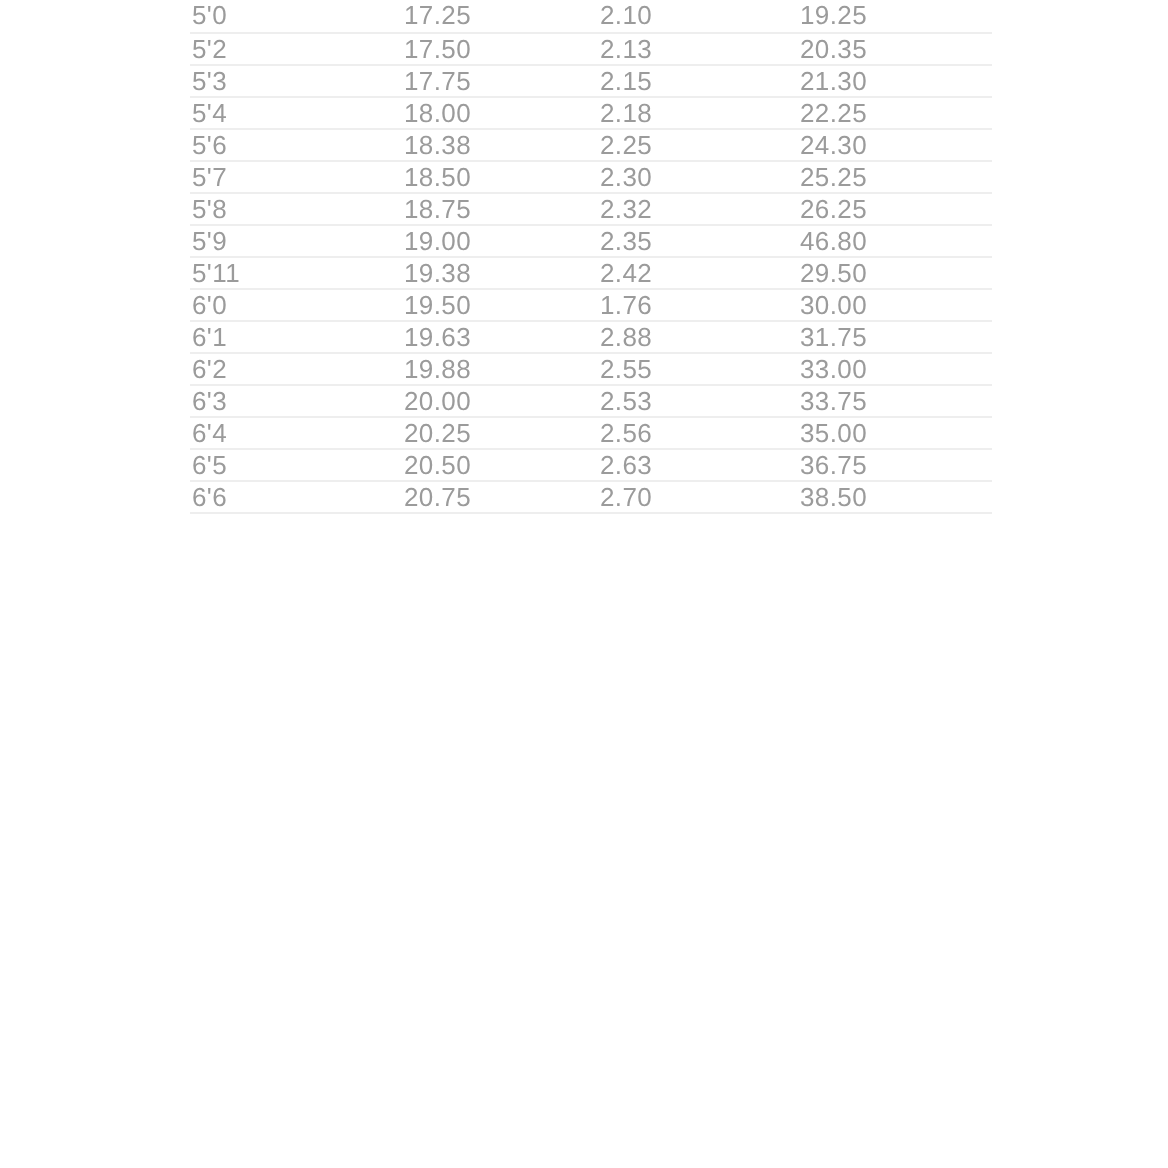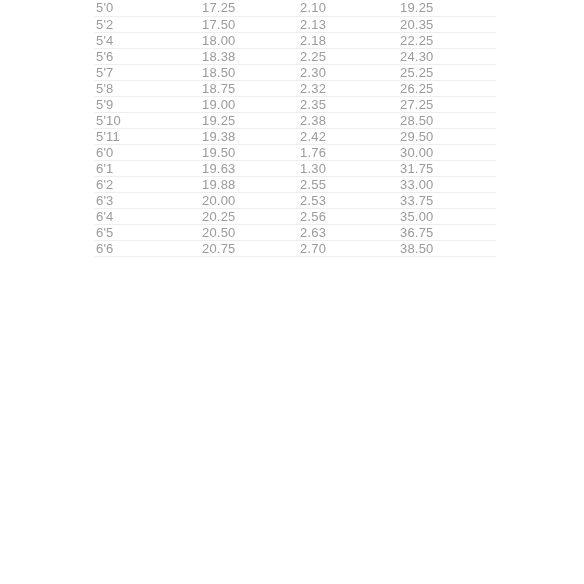--- a/index.html
+++ b/index.html
@@ -66,20 +66,26 @@
         <td class="col-metric-b">2.10</td>
         <td class="col-metric-c">19.25</td>
       </tr>
       <tr>
         <td class="col-height">5'2</td>
         <td class="col-metric-a">17.50</td>
         <td class="col-metric-b">2.13</td>
         <td class="col-metric-c">20.35</td>
       </tr>
       <tr>
+        <td class="col-height">5'3</td>
+        <td class="col-metric-a">17.75</td>
+        <td class="col-metric-b">2.15</td>
+        <td class="col-metric-c">21.30</td>
+      </tr>
+      <tr>
         <td class="col-height">5'4</td>
         <td class="col-metric-a">18.00</td>
         <td class="col-metric-b">2.18</td>
         <td class="col-metric-c">22.25</td>
       </tr>
       <tr>
         <td class="col-height">5'6</td>
         <td class="col-metric-a">18.38</td>
         <td class="col-metric-b">2.25</td>
         <td class="col-metric-c">24.30</td>
@@ -93,44 +99,38 @@
       <tr>
         <td class="col-height">5'8</td>
         <td class="col-metric-a">18.75</td>
         <td class="col-metric-b">2.32</td>
         <td class="col-metric-c">26.25</td>
       </tr>
       <tr>
         <td class="col-height">5'9</td>
         <td class="col-metric-a">19.00</td>
         <td class="col-metric-b">2.35</td>
-        <td class="col-metric-c">27.25</td>
-      </tr>
-      <tr>
-        <td class="col-height">5'10</td>
-        <td class="col-metric-a">19.25</td>
-        <td class="col-metric-b">2.38</td>
-        <td class="col-metric-c">28.50</td>
+        <td class="col-metric-c">46.80</td>
       </tr>
       <tr>
         <td class="col-height">5'11</td>
         <td class="col-metric-a">19.38</td>
         <td class="col-metric-b">2.42</td>
         <td class="col-metric-c">29.50</td>
       </tr>
       <tr>
         <td class="col-height">6'0</td>
         <td class="col-metric-a">19.50</td>
         <td class="col-metric-b">1.76</td>
         <td class="col-metric-c">30.00</td>
       </tr>
       <tr>
         <td class="col-height">6'1</td>
         <td class="col-metric-a">19.63</td>
-        <td class="col-metric-b">1.30</td>
+        <td class="col-metric-b">2.88</td>
         <td class="col-metric-c">31.75</td>
       </tr>
       <tr>
         <td class="col-height">6'2</td>
         <td class="col-metric-a">19.88</td>
         <td class="col-metric-b">2.55</td>
         <td class="col-metric-c">33.00</td>
       </tr>
       <tr>
         <td class="col-height">6'3</td>

